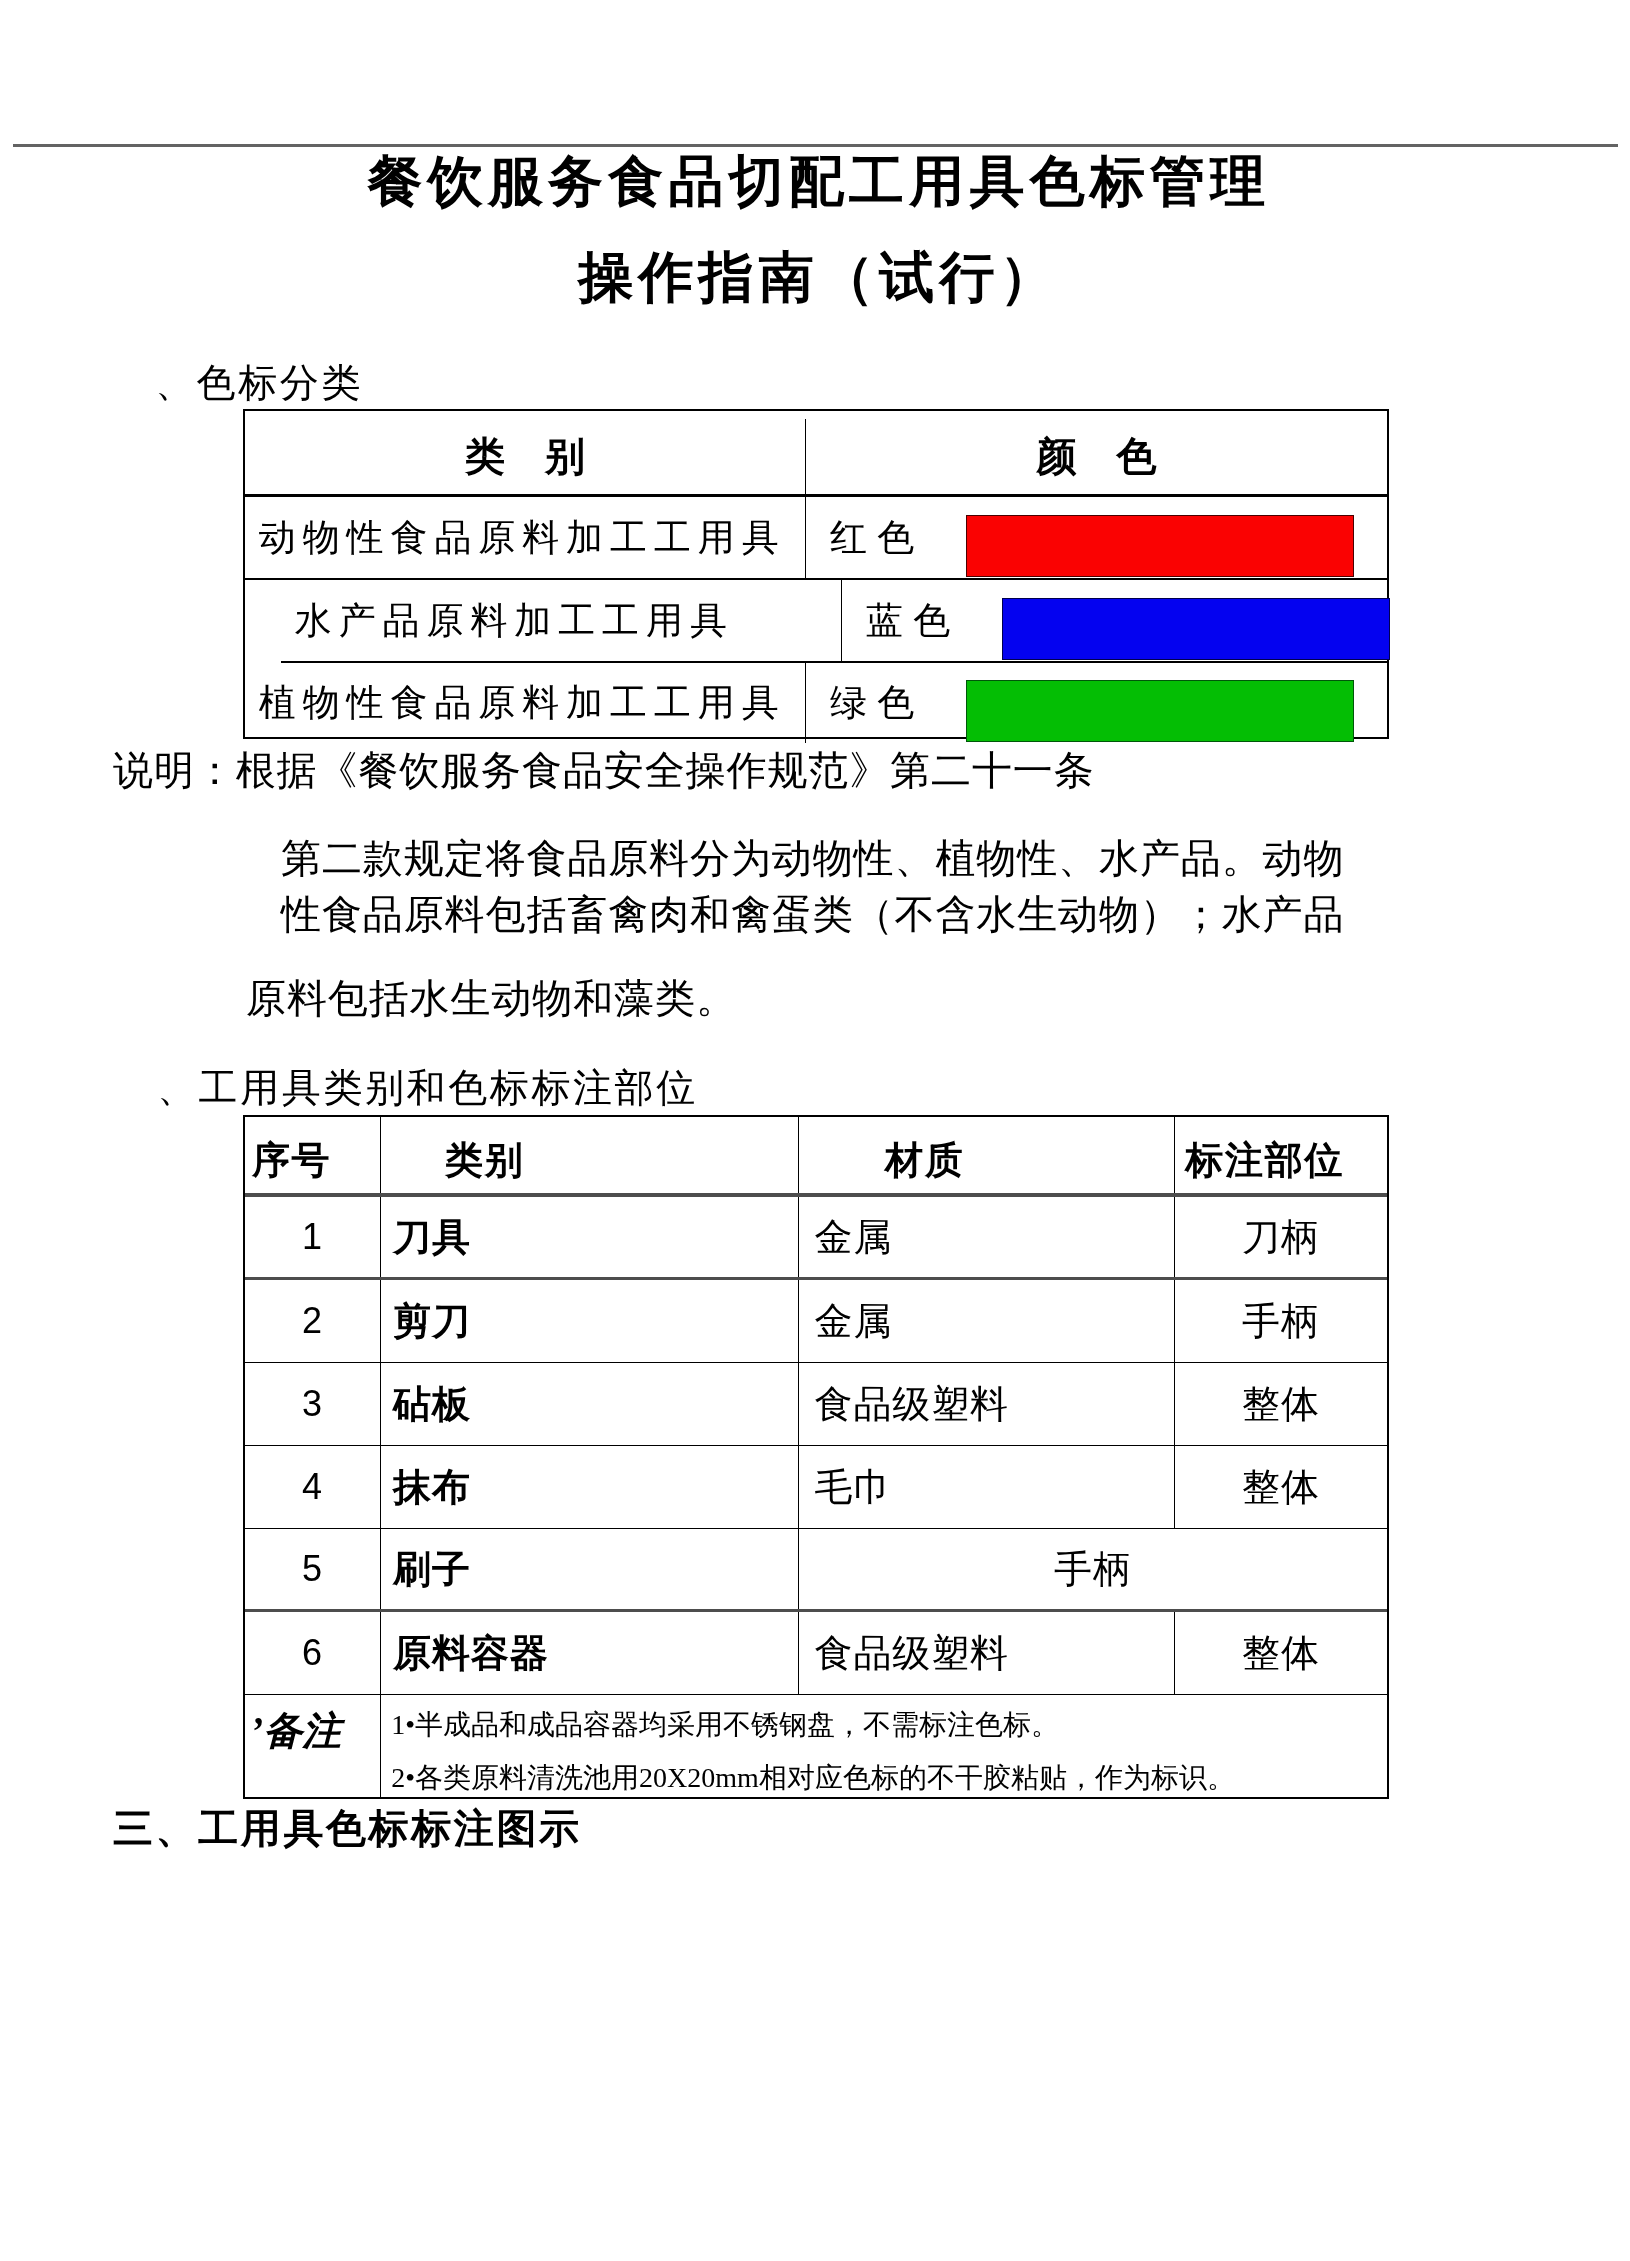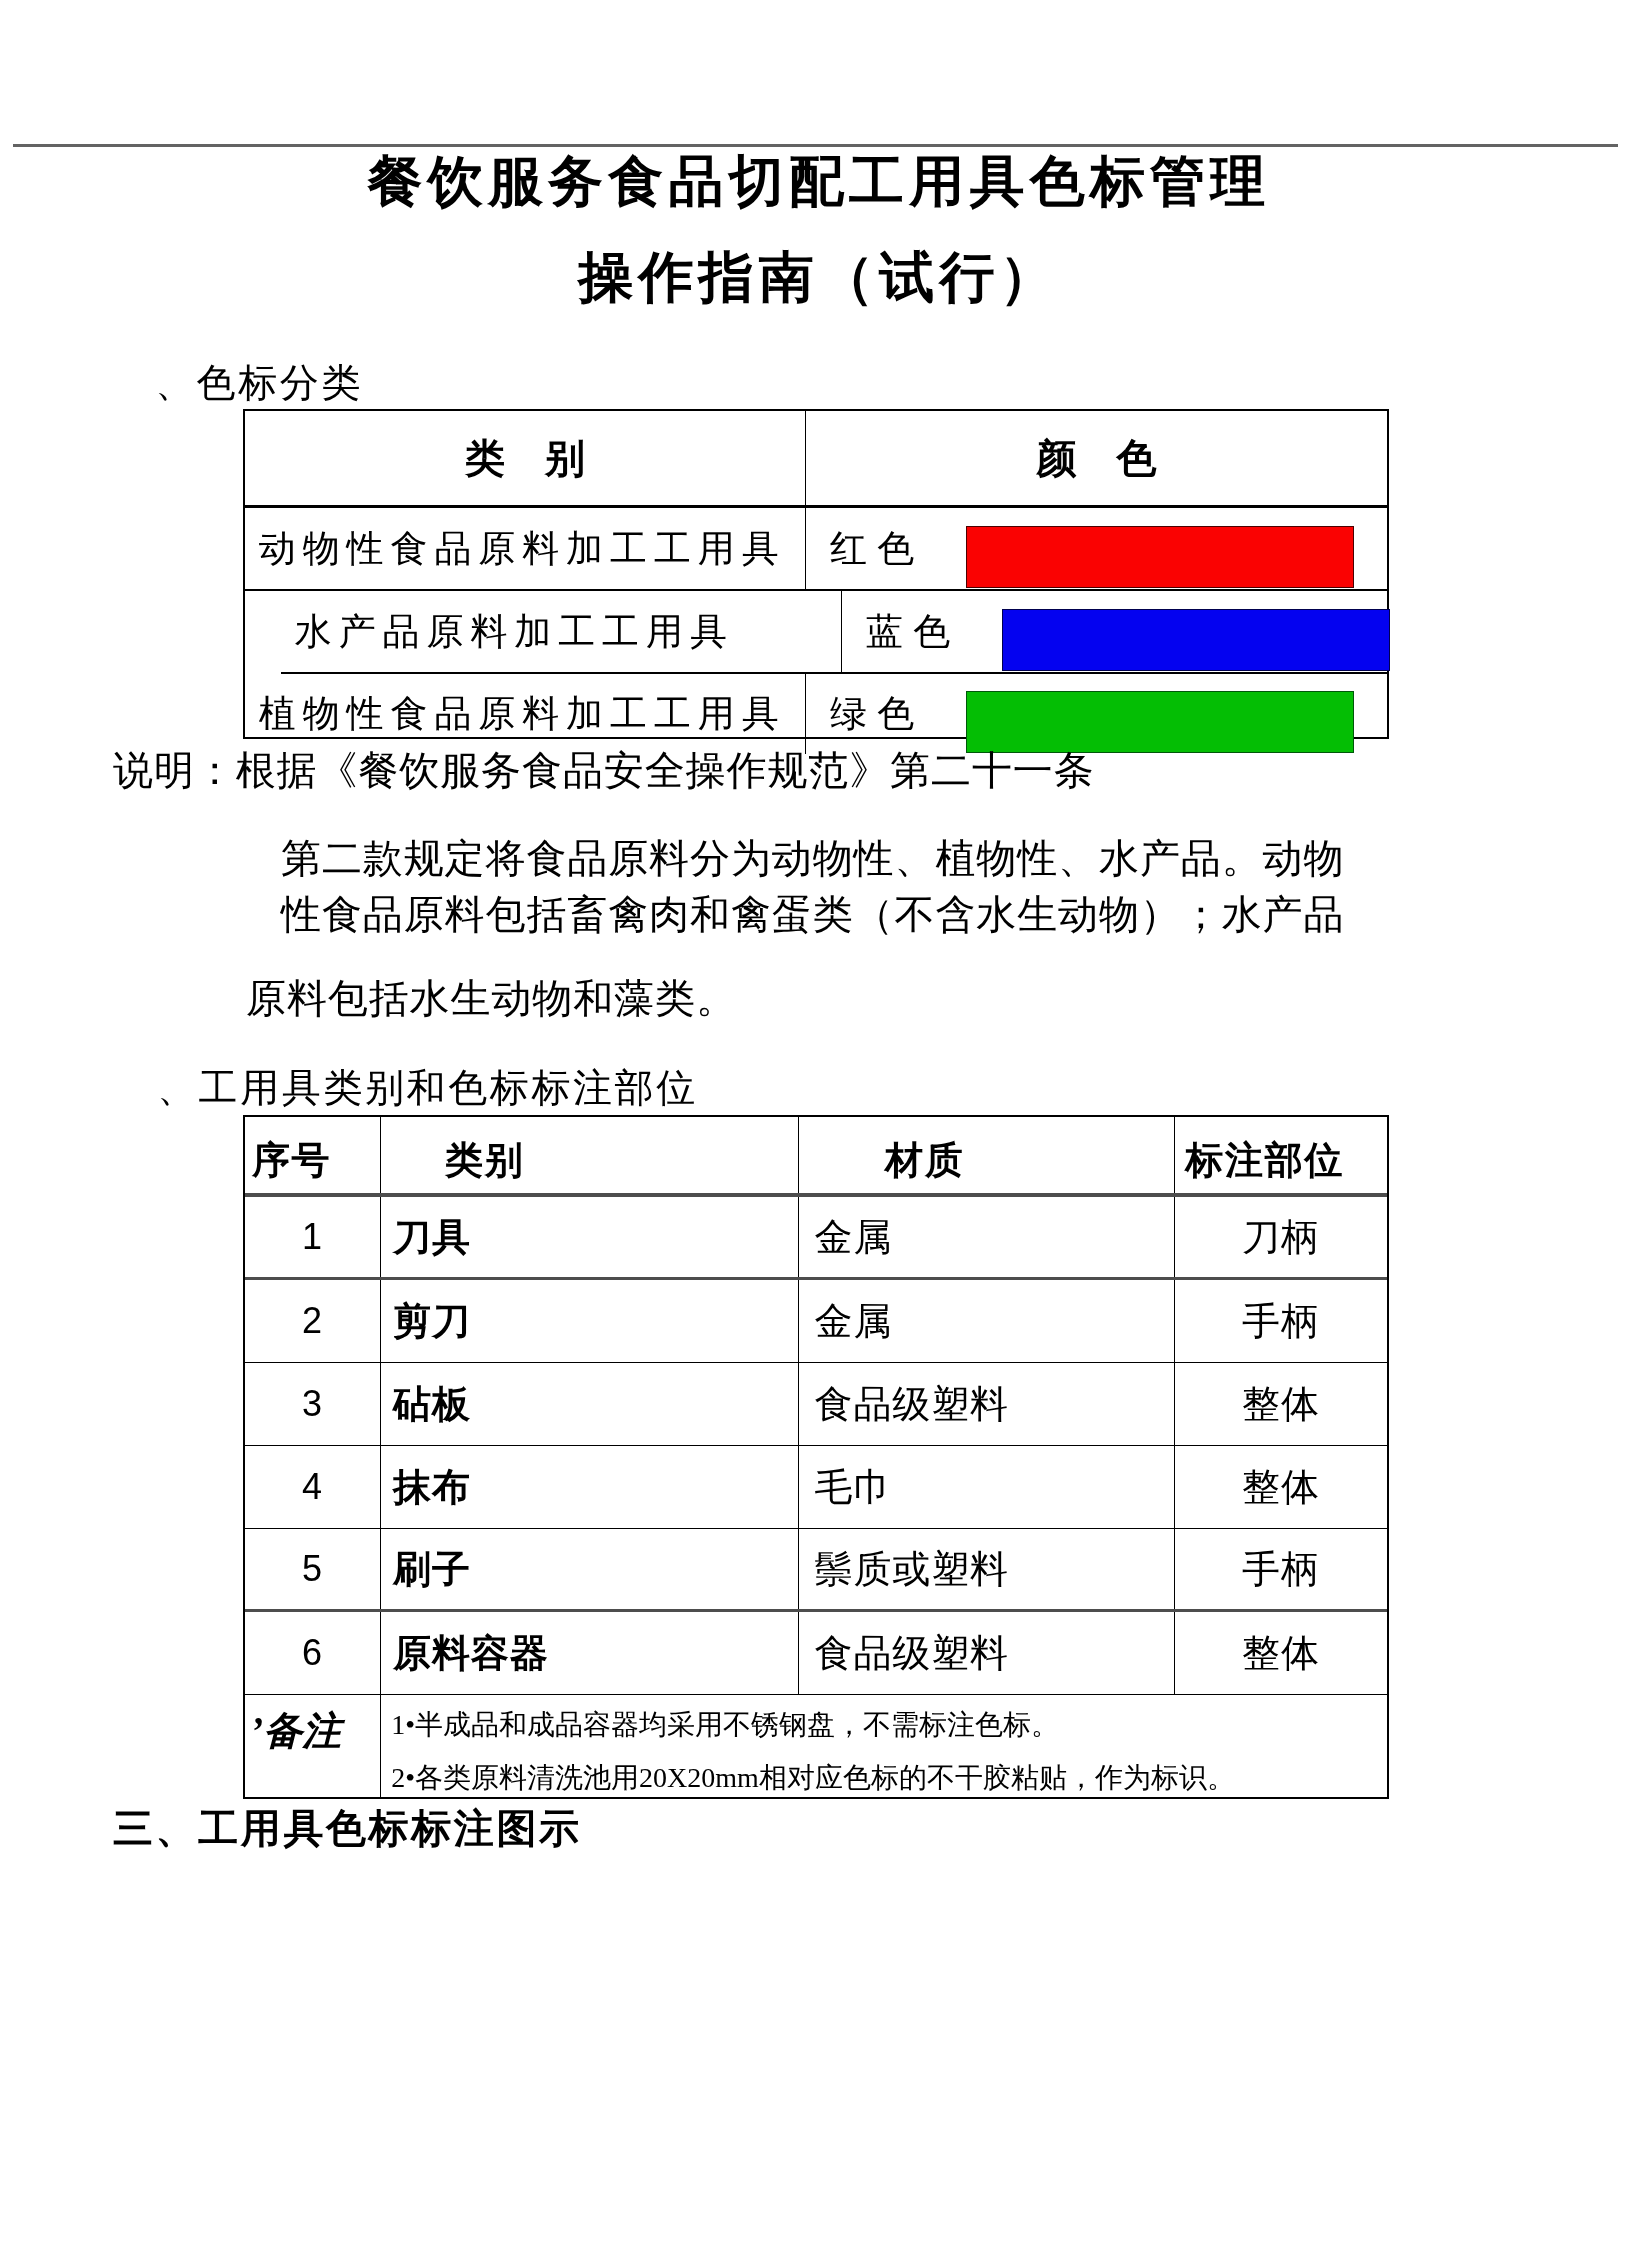--- a/index.html
+++ b/index.html
@@ -26,21 +26,21 @@
   .h1{left:155px;top:359px;font-size:39px;line-height:48px;letter-spacing:2.6px;}
   .h2{left:157px;top:1064px;font-size:39px;line-height:48px;letter-spacing:2.6px;}
   .h3{left:113px;top:1803px;font-size:40px;line-height:50px;letter-spacing:2.6px;font-weight:bold;}
 
   
   .t1{
     left:243px;top:409px;width:1146px;height:330px;
     border:2.6px solid #000;box-sizing:border-box;
     font-family:"Liberation Serif", serif;
   }
-  .t1 .hrow{display:flex;height:97px;border-bottom:3.4px solid #000;box-sizing:border-box;}
+  .t1 .hrow{display:flex;height:78px;border-bottom:3.4px solid #000;box-sizing:border-box;margin-top:8px;}
   .t1 .hc{display:flex;align-items:center;justify-content:center;font-weight:bold;font-size:40px;}
   .t1 .c1{width:561px;border-right:1.7px solid #000;box-sizing:border-box;}
   .t1 .c2{flex:1;}
   .t1 .row{display:flex;border-bottom:2.6px solid #000;box-sizing:border-box;}
   .t1 .r1{height:83px;}
   .t1 .r2{height:83px;margin-left:36px;}
   .t1 .r3{height:80px;border-bottom:none;}
   .t1 .cat-cell{display:flex;align-items:center;padding-left:13.8px;font-size:37px;letter-spacing:6.9px;box-sizing:border-box;}
   .t1 .color-cell{position:relative;display:flex;align-items:center;padding-left:24px;font-size:37px;letter-spacing:10.3px;box-sizing:border-box;}
   .t1 .bar{position:absolute;left:160px;bottom:0.9px;width:388px;height:62px;border:1.7px solid #000;box-sizing:border-box;}
@@ -155,21 +155,20 @@
     </div>
     <div class="drow">
       <div class="cell num c1">4</div>
       <div class="cell name c2">抹布</div>
       <div class="cell mat c3">毛巾</div>
       <div class="cell pos c4">整体</div>
     </div>
     <div class="drow gray">
       <div class="cell num c1">5</div>
       <div class="cell name c2">刷子</div>
-      <div class="cell mat c3">鬃质或塑料</div>
       <div class="cell pos c4">手柄</div>
     </div>
     <div class="drow">
       <div class="cell num c1">6</div>
       <div class="cell name c2">原料容器</div>
       <div class="cell mat c3">食品级塑料</div>
       <div class="cell pos c4">整体</div>
     </div>
 
     <div class="rrow">

